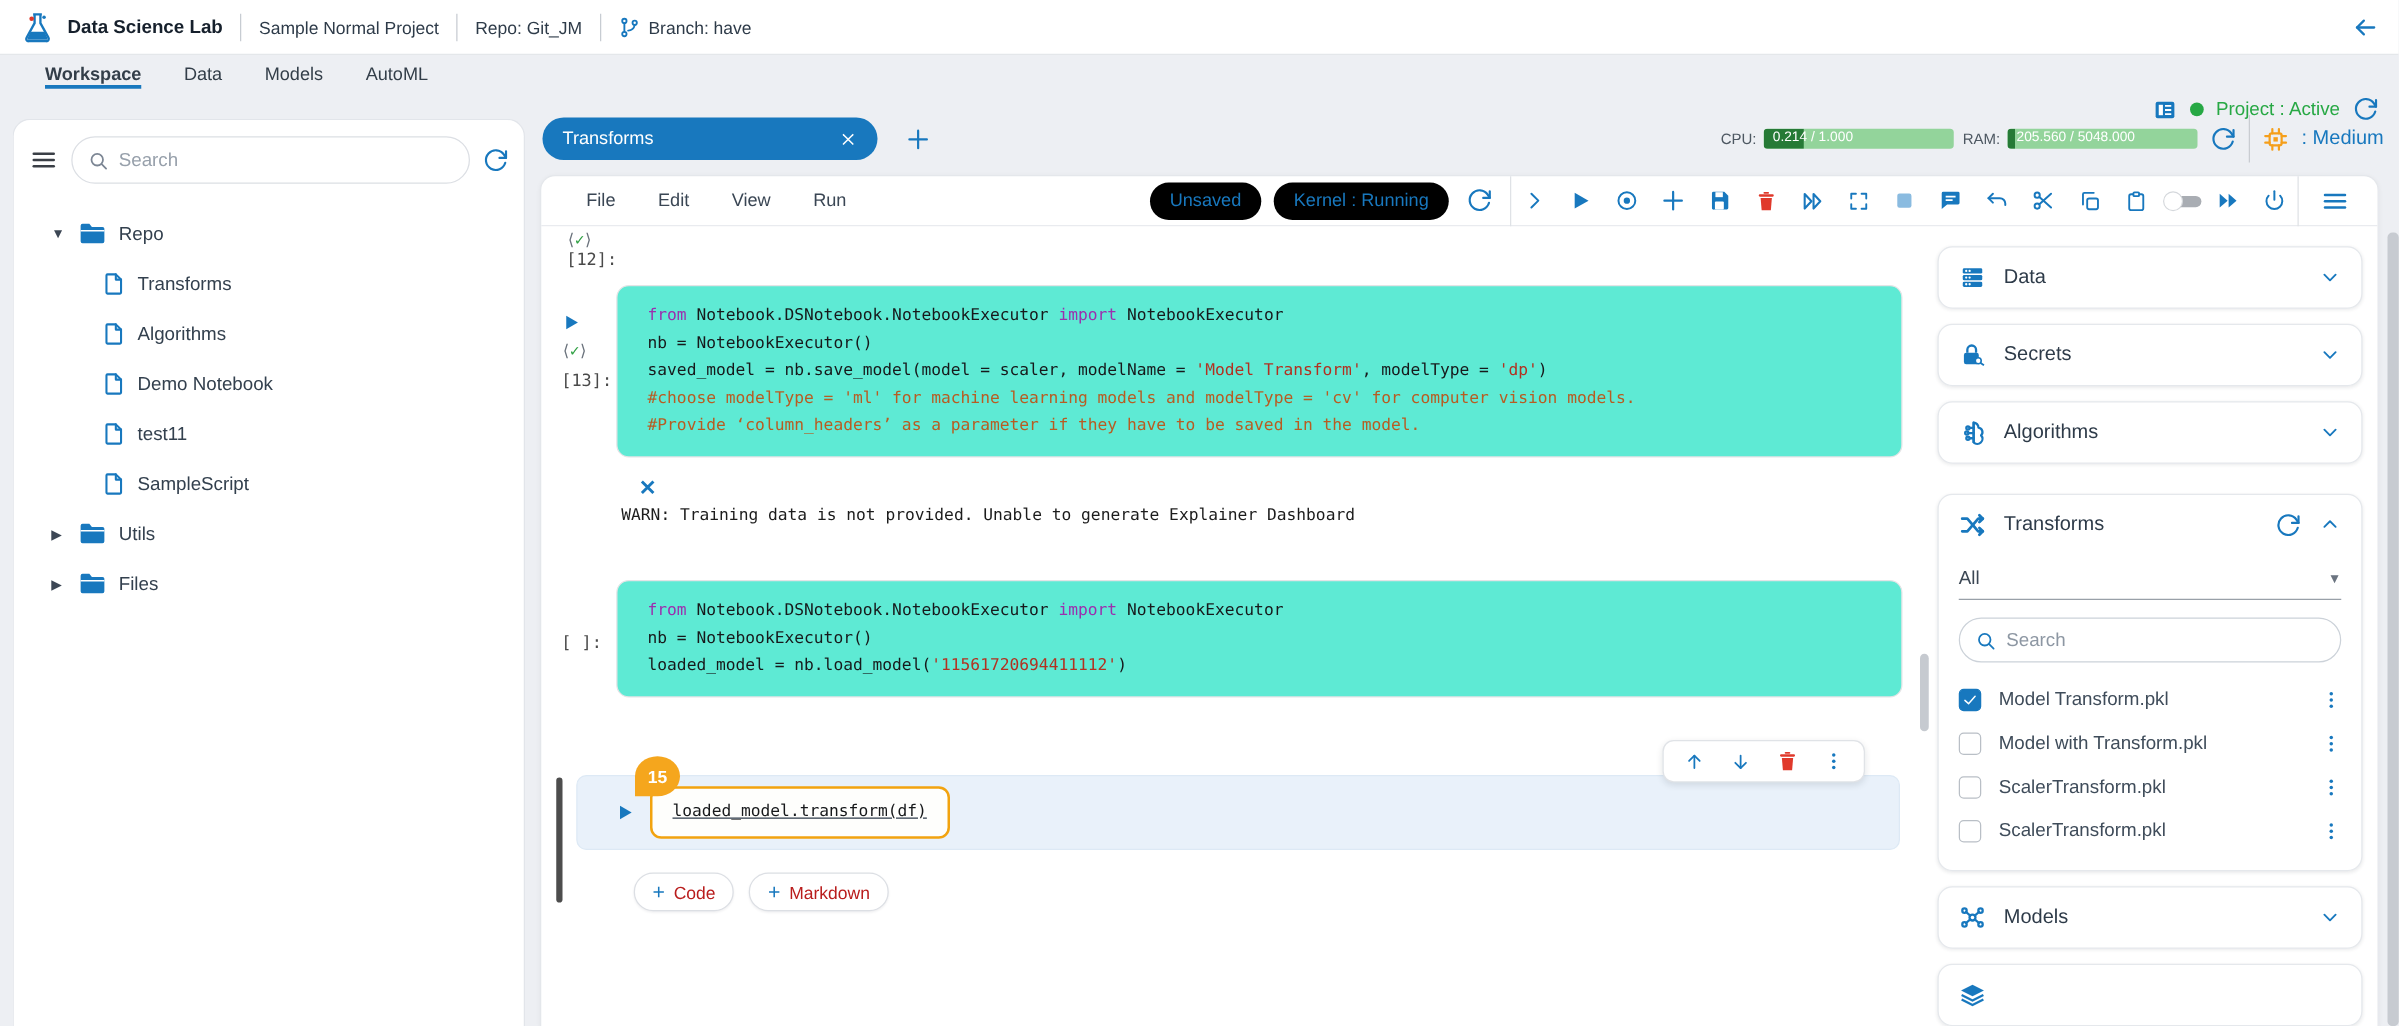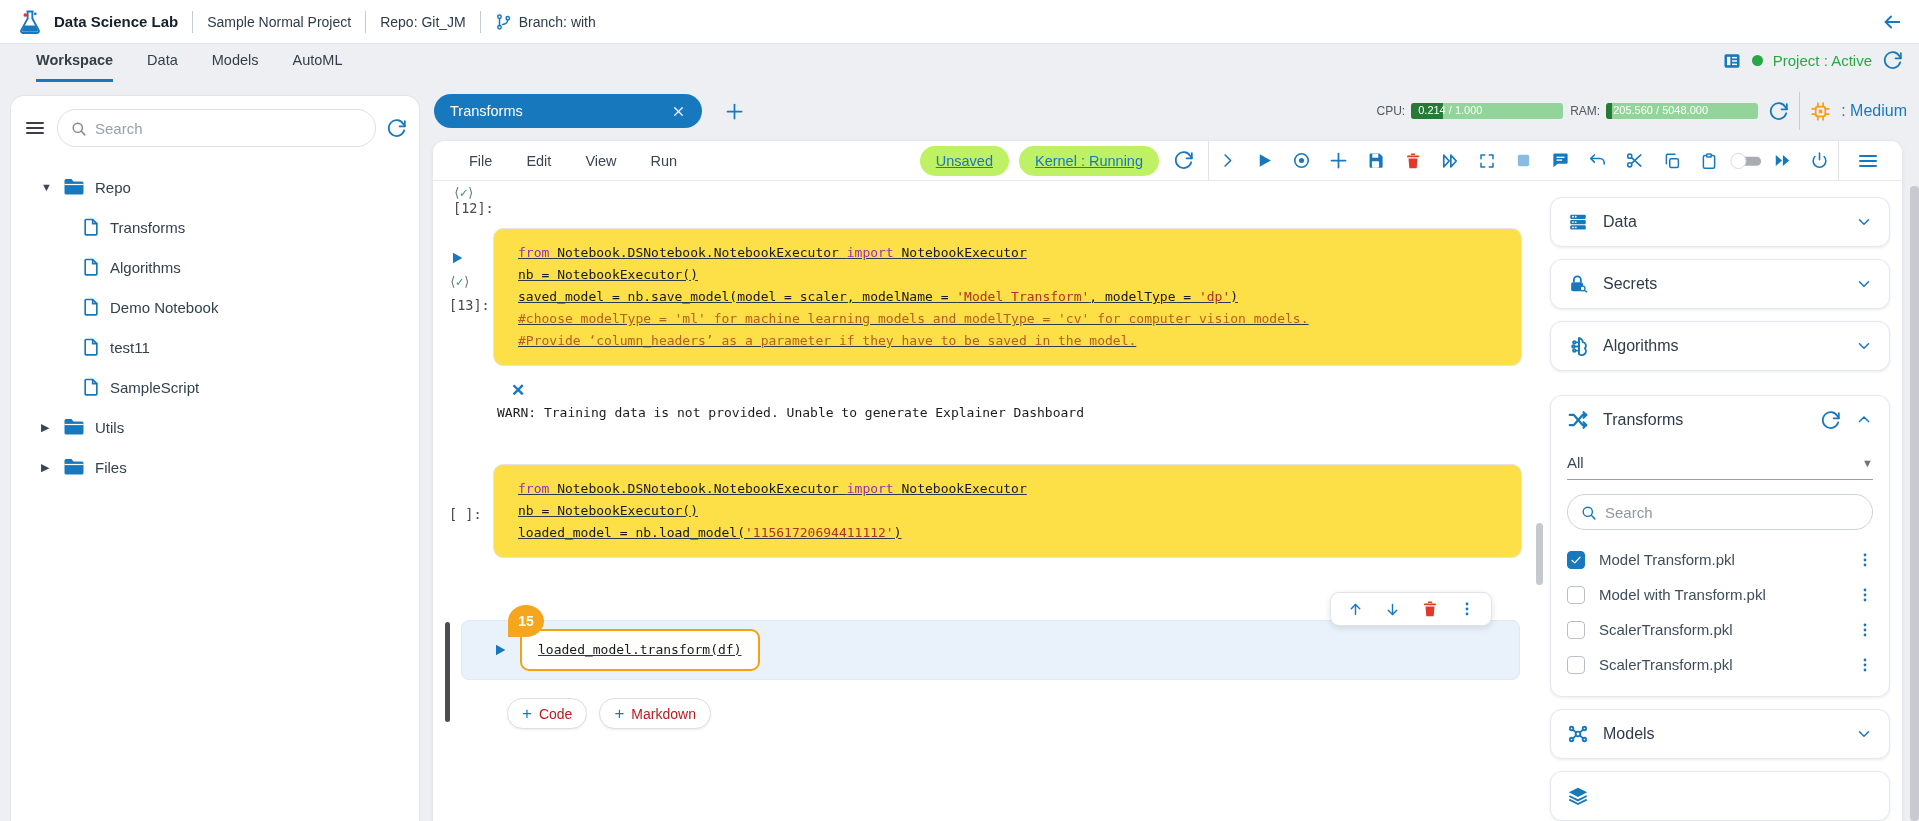--- a/index.html
+++ b/index.html
@@ -12,21 +12,21 @@
   .header { height:44px; background:#fff; border-bottom:1px solid #e4e7ea;
     display:flex; align-items:center; padding:0 16px; }
   .brand { display:flex; align-items:center; gap:10px; }
   .app-title { font-weight:bold; font-size:15px; color:#16202c; }
   .hd-div { width:1px; height:22px; background:#c7ccd2; margin:0 14px; }
   .hd-item { font-size:14px; color:#2e3b49; }
   .hd-branch { display:flex; align-items:center; gap:6px; }
   .hd-spacer { flex:1; }
 
   
-  .nav { height:38px; display:flex; align-items:flex-start; padding:0 16px 0 36px; }
+  .nav { height:38px; display:flex; align-items:flex-start; padding:0 16px 0 36px;flex-direction:column; }
   .nav-tabs { display:flex; gap:34px; height:100%; }
   .nav-tab { font-size:14.5px; color:#333e49; padding-top:8px; height:100%; cursor:pointer; }
   .nav-tab.active { border-bottom:3px solid #1878be; font-weight:bold;}
   .nav-right { margin-left:auto; display:flex; align-items:center; gap:10px; padding-top:6px; }
   .status-dot { width:11px; height:11px; border-radius:50%; background:#27a844; }
   .project-status { color:#27a844; font-size:15px; }
 
   
   .main { position:absolute; top:82px; left:0; right:0; bottom:0; }
 
@@ -59,40 +59,40 @@
   .size-label { color:#1878be; font-size:16px; }
 
   
   .panel { position:absolute; top:58px; left:0; right:16px; bottom:0; background:#fff;
     border:1px solid #e4e7eb; border-bottom:none; border-radius:12px 12px 0 0;
     box-shadow:0 1px 4px rgba(20,30,45,.05); display:flex; flex-direction:column; }
   .menubar { height:40px; border-bottom:1px solid #e9ebef; display:flex; align-items:center; padding:0 10px 0 18px; flex:none; }
   .menus { display:flex; gap:34px; margin-left:18px; }
   .menu-item { font-size:14.5px; color:#3a4654; cursor:pointer; }
   .mb-spacer { flex:1; }
-  .pill { height:30px; border-radius:15px; background:#bef264; color:#1878be; font-size:14.5px;
-    display:flex; align-items:center; padding:0 16px; margin-left:10px; white-space:nowrap;text-decoration:underline; }
+  .pill { height:30px; border-radius:15px; background:#000000; color:#1878be; font-size:14.5px;
+    display:flex; align-items:center; padding:0 16px; margin-left:10px; white-space:nowrap; }
   .mb-refresh { margin:0 14px; }
   .vdiv { width:1px; height:40px; background:#dfe2e6; }
   .tb-icons { display:flex; align-items:center; }
   .tbtn { width:37px; height:30px; display:flex; align-items:center; justify-content:center; color:#1878be; cursor:pointer; }
   .tbtn.trash-red { color:#e0392b; } .tbtn.stop-blue { color:#8abbe0; }
   .menu-btn { margin:0 6px 0 10px; }
 
   
   .content { flex:1; display:flex; min-height:0; }
   .notebook { flex:1; position:relative; padding:4px 24px 0 14px; min-width:0; }
   .exec-mark { display:flex; align-items:center; font-family:"DejaVu Sans Mono",monospace; font-size:13px; }
   .exec-mark .ab { color:#6a727c; } .exec-mark .ck { color:#2fa043; font-weight:bold; margin:0 -1px; }
   .exec-label { font-family:"DejaVu Sans Mono",monospace; font-size:13.5px; color:#4a4a4a; }
   .stray { margin-left:6px; margin-bottom:12px; }
   .cellrow { display:flex; }
   .gutter { width:46px; flex:none; display:flex; flex-direction:column; align-items:flex-start; gap:8px; padding-top:22px; padding-left:2px; }
   .runbtn { color:#1878be; cursor:pointer; }
-  .cell { flex:1; background:#fde047; border:1px solid #e4e4e6; border-radius:10px; padding:13px 24px;text-decoration:underline; }
+  .cell { flex:1; background:#5eead4; border:1px solid #e4e4e6; border-radius:10px; padding:13px 24px; }
   .cl { font-family:"DejaVu Sans Mono",monospace; font-size:13px; line-height:22px; white-space:pre; }
   .tok-p { color:#17191b; } .tok-kw { color:#9b2fae; } .tok-str { color:#b23121; } .tok-com { color:#b85c22; }
   .warnblock { margin:14px 0 44px 50px; }
   .warn-x { color:#1878be; font-size:17px; font-weight:bold; margin-left:14px; width:16px; cursor:pointer; }
   .warn-text { font-family:"DejaVu Sans Mono",monospace; font-size:13px; color:#1c1c1c; margin-top:4px; }
   .cell2row { margin-bottom:62px; }
   .gutter-mid { padding-top:42px; }
 
   .cell3row { position:relative; margin-right:2px; }
   .selbar { position:absolute; left:-2px; top:2px; width:5px; height:100px; background:#4d4d4d; border-radius:3px; }
@@ -158,21 +158,21 @@
   <span class="hd-branch">
     <span class="ic">
         <svg width="18" height="18" viewBox="0 0 24 24" fill="none" stroke="currentColor" stroke-width="2" stroke-linecap="round" stroke-linejoin="round">
           <circle cx="6" cy="5" r="2.3"></circle>
           <circle cx="6" cy="19" r="2.3"></circle>
           <circle cx="17" cy="7" r="2.3"></circle>
           <path d="M6 7.3v9.4"></path>
           <path d="M17 9.3a7 7 0 0 1-7 6"></path>
         </svg>
       </span>
-    <span class="hd-item">Branch: with</span>
+    <span class="hd-item">Branch: have</span>
   </span>
   <div class="hd-spacer"></div>
   <span class="ic" style="cursor:pointer">
       <svg width="22" height="22" viewBox="0 0 24 24" fill="none" stroke="currentColor" stroke-width="2" stroke-linecap="round" stroke-linejoin="round">
         <line x1="20" y1="12" x2="5" y2="12"></line>
         <polyline points="11 6 5 12 11 18"></polyline>
       </svg>
     </span>
 </div>
 

